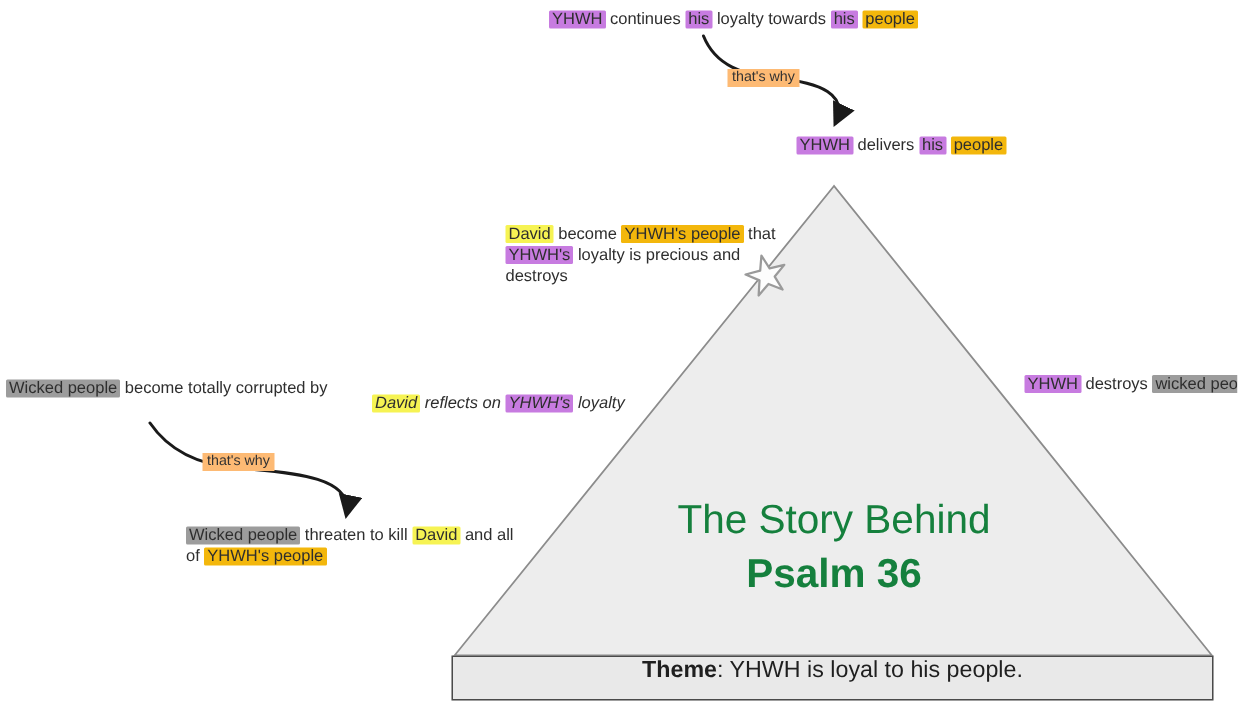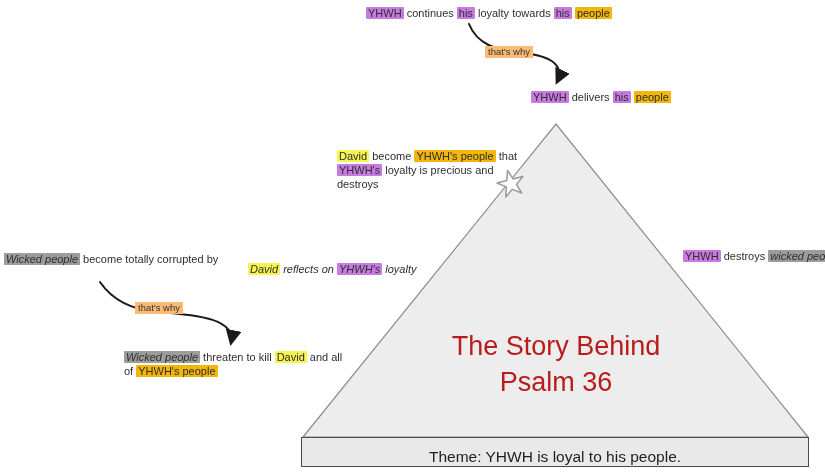--- a/index.html
+++ b/index.html
@@ -15,44 +15,44 @@
   .tri{fill:var(--c-triangle_fill,#ededed);stroke:var(--c-triangle_stroke,#8c8c8c);stroke-width:1.2;}
   .star{fill:#fdfdfd;stroke:#9a9a9a;stroke-width:1.5;stroke-linejoin:round;}
   .arrow{fill:none;stroke:var(--c-arrow,#1a1a1a);stroke-width:2;stroke-linecap:round;}
   .ah{fill:var(--c-arrow,#1a1a1a);}
   .note{position:absolute;font-size:11px;line-height:14px;white-space:nowrap;}
   .note-line{white-space:nowrap;}
   .hl{padding:0 2px;border-radius:1px;}
   .hl-purple{background:var(--c-purple,#c77be0);}
   .hl-amber{background:var(--c-amber,#f3b70c);}
   .hl-yellow{background:var(--c-yellow,#f6f353);}
-  .hl-gray{background:var(--c-gray,#9c9c9c);font-style:italic;}
+  .hl-gray{background:var(--c-gray,#9c9c9c);}
   #n-continues{left:366px;top:6px;}
   #n-delivers{left:494px;top:90px;margin-left:37px;}
   #n-assures{left:337px;top:149px;}
   #n-corrupted{left:4px;top:252px;}
   #n-threaten{left:124px;top:350px;}
   #n-reflects{left:248px;top:262px;font-style:italic;}
   #n-destroys{left:683px;top:249px;}
   .connector-label{
     position:absolute;font-size:9.5px;line-height:12px;
     background:#fdba74;padding:0 3px;color:#333;
   }
   #cl-top{left:485px;top:46px;}
   #cl-left{left:135px;top:302px;}
   .title{
     position:absolute;left:556px;top:328px;transform:translateX(-50%);
-    text-align:center;font-size:27px;line-height:36px;color:#b91c1c;white-space:nowrap;
+    text-align:center;font-size:27px;line-height:36px;color:#15803d;white-space:nowrap;
   }
-  .bold{font-weight:400;}
+  .bold{font-weight:700;}
   .theme-bar{
     position:absolute;left:301px;top:437px;width:506px;height:28px;
     background:var(--c-bar_fill,#e9e9e9);
     border:1px solid var(--c-bar_stroke,#4a4a4a);
-    display:flex;align-items:flex-end;justify-content:center;
+    display:flex;align-items:flex-start;justify-content:center;
     font-size:15.5px;color:#1f1f1f;white-space:pre;
   }
 </style>
 </head>
 <body>
 
 <div class="canvas">
 
   <svg class="layer" viewBox="0 0 825 476">
     <defs>

